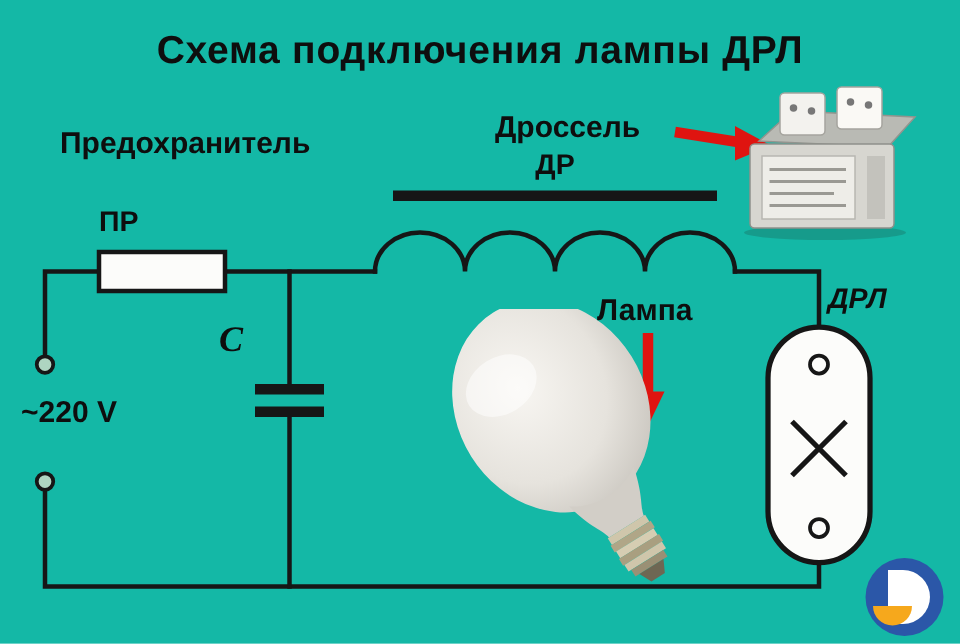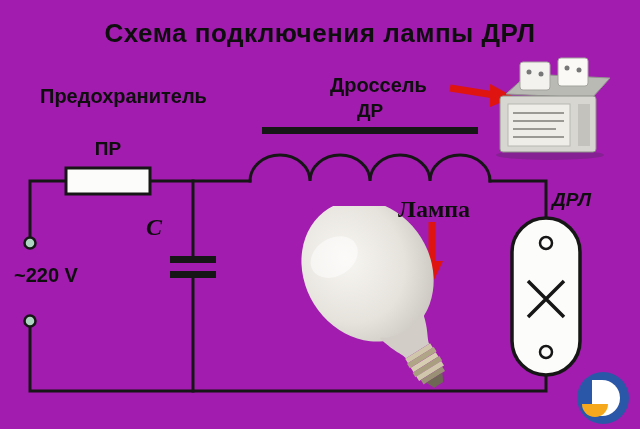--- a/index.html
+++ b/index.html
@@ -1,30 +1,30 @@
 <!DOCTYPE html>
 <html><head>
 <meta charset="utf-8">
 <style>
   html,body { margin:0; padding:0; }
   .canvas {
     position:relative; width:640px; height:429px;
-    background:#a21caf; overflow:hidden;
+    background:#14b8a6; overflow:hidden;
     font-family:"Liberation Sans", sans-serif;
   }
   .lbl { position:absolute; font-weight:bold; color:#0e0e0e; white-space:nowrap; }
   .lbl-title   { left:0; top:18px; width:640px; text-align:center; font-size:26px; letter-spacing:0.5px; }
   .lbl-fusename{ left:28px;  top:85px;  font-size:20px;margin-left:12px; }
-  .lbl-fuseref { left:66px;  top:138px; width:84px; text-align:center; font-size:19px; }
+  .lbl-fuseref { left:66px;  top:138px; width:84px; font-size:19px; }
   .lbl-chokename{ left:330px; top:74px; font-size:20px; }
   .lbl-chokeref{ left:262px; top:100px; width:216px; text-align:center; font-size:19px; }
   .lbl-capref  { left:146px; top:214px; font-size:24px; font-style:italic;
                  font-family:"Liberation Serif", serif; }
   .lbl-voltage { left:14px;  top:264px; font-size:20px; }
-  .lbl-lampname{ left:398px; top:196px; font-size:24px;font-family:Liberation Serif, serif; }
+  .lbl-lampname{ left:398px; top:196px; font-size:20px; }
   .lbl-lampref { left:552px; top:189px; font-size:19px;font-style:italic; }
   svg.layer { position:absolute; left:0; top:0; }
   .photo { position:absolute; }
   .photo.choke { left:486px; top:52px; }
   .photo.lamp  { left:282px; top:206px; }
   .photo.logo  { left:574px; top:370px; }
 </style>
 </head>
 <body>
 

